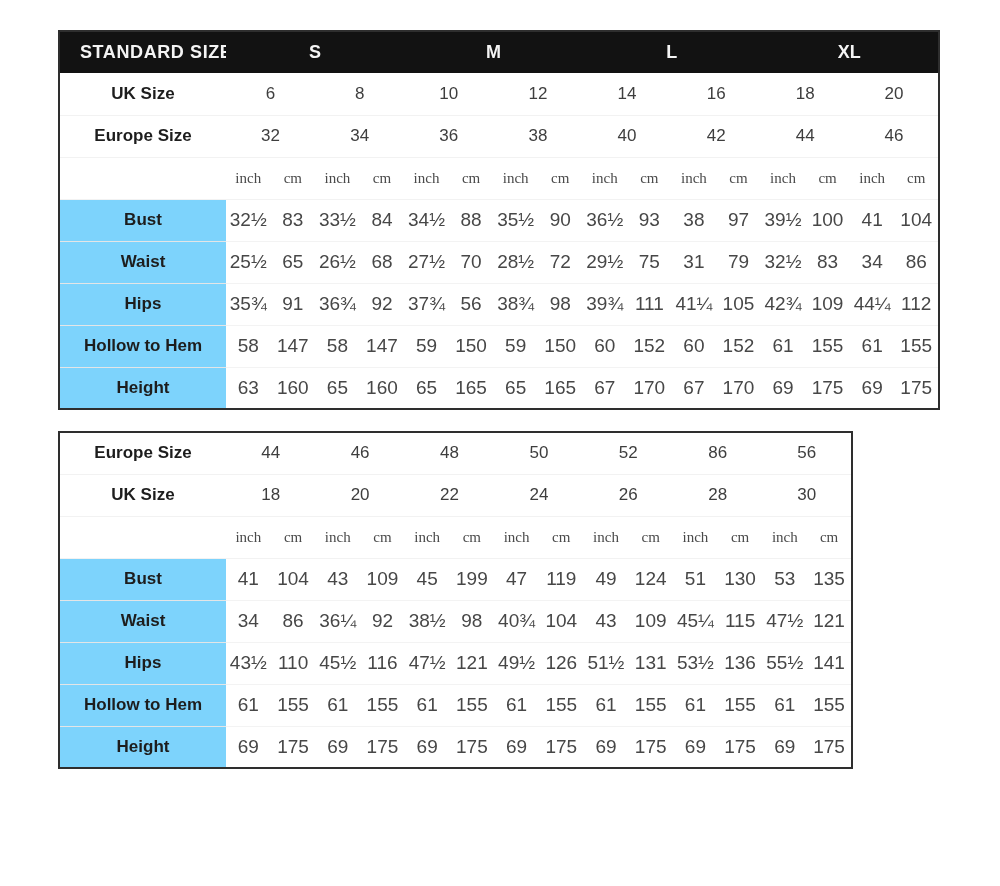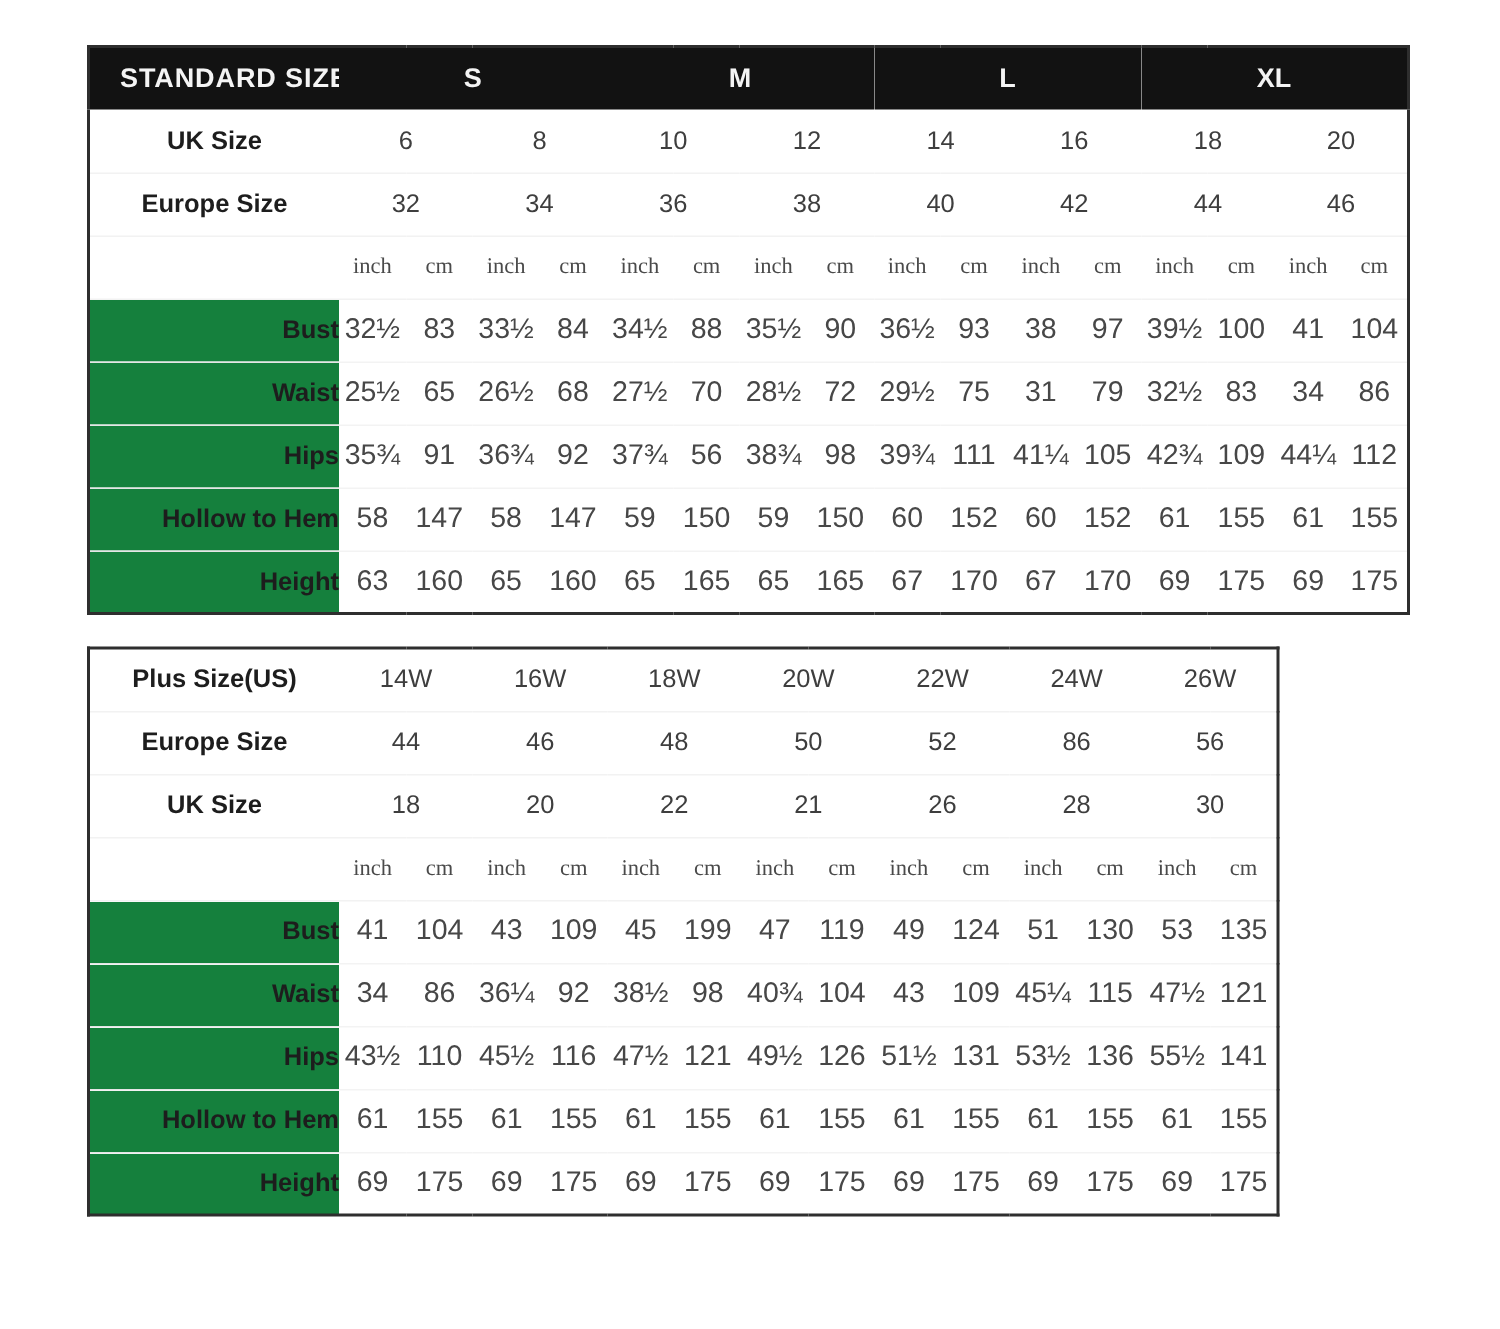--- a/index.html
+++ b/index.html
@@ -45,21 +45,21 @@
     font-weight: bold;
     font-size: 18px;
   }
 
   .label-cell {
     width: 167px;
     font-weight: bold;
     color: #1d1d1d;
     font-size: 17px;
   }
-  .label-cell.gray { background: #15803d; text-align: right; }
+  .label-cell.gray { background: #7dd3fc; }
 
   .size-val  { font-size: 17px; color: #3e3e3e; }
   .unit-val  { font-size: 15px; color: #4a4a4a; font-family: Liberation Serif, serif; }
   .meas-val  { font-size: 19px; color: #474747; }
 
   .size-row th, .size-row td { border-bottom: 1px solid #f2f2f2; }
   .meas-row td { border-top: 1px solid #f3f3f3; }
   .meas-row .label-cell.gray { border-top: 1px solid #e4e5e6; }
 </style>
 </head>
@@ -209,45 +209,35 @@
           <td class="meas-val">69</td>
           <td class="meas-val">175</td>
           <td class="meas-val">69</td>
           <td class="meas-val">175</td>
         </tr>
       </tbody>
   </table>
   <table id="plus-table">
     <tbody>
         <tr class="size-row">
-          <th class="label-cell">Plus Size(US)</th>
-          <td class="size-val" colspan="2">14W</td>
-          <td class="size-val" colspan="2">16W</td>
-          <td class="size-val" colspan="2">18W</td>
-          <td class="size-val" colspan="2">20W</td>
-          <td class="size-val" colspan="2">22W</td>
-          <td class="size-val" colspan="2">24W</td>
-          <td class="size-val" colspan="2">26W</td>
-        </tr>
-        <tr class="size-row">
           <th class="label-cell">Europe Size</th>
           <td class="size-val" colspan="2">44</td>
           <td class="size-val" colspan="2">46</td>
           <td class="size-val" colspan="2">48</td>
           <td class="size-val" colspan="2">50</td>
           <td class="size-val" colspan="2">52</td>
           <td class="size-val" colspan="2">86</td>
           <td class="size-val" colspan="2">56</td>
         </tr>
         <tr class="size-row">
           <th class="label-cell">UK Size</th>
           <td class="size-val" colspan="2">18</td>
           <td class="size-val" colspan="2">20</td>
           <td class="size-val" colspan="2">22</td>
-          <td class="size-val" colspan="2">21</td>
+          <td class="size-val" colspan="2">24</td>
           <td class="size-val" colspan="2">26</td>
           <td class="size-val" colspan="2">28</td>
           <td class="size-val" colspan="2">30</td>
         </tr>
         <tr class="size-row">
           <th class="label-cell"></th>
           <td class="unit-val">inch</td>
           <td class="unit-val">cm</td>
           <td class="unit-val">inch</td>
           <td class="unit-val">cm</td>

